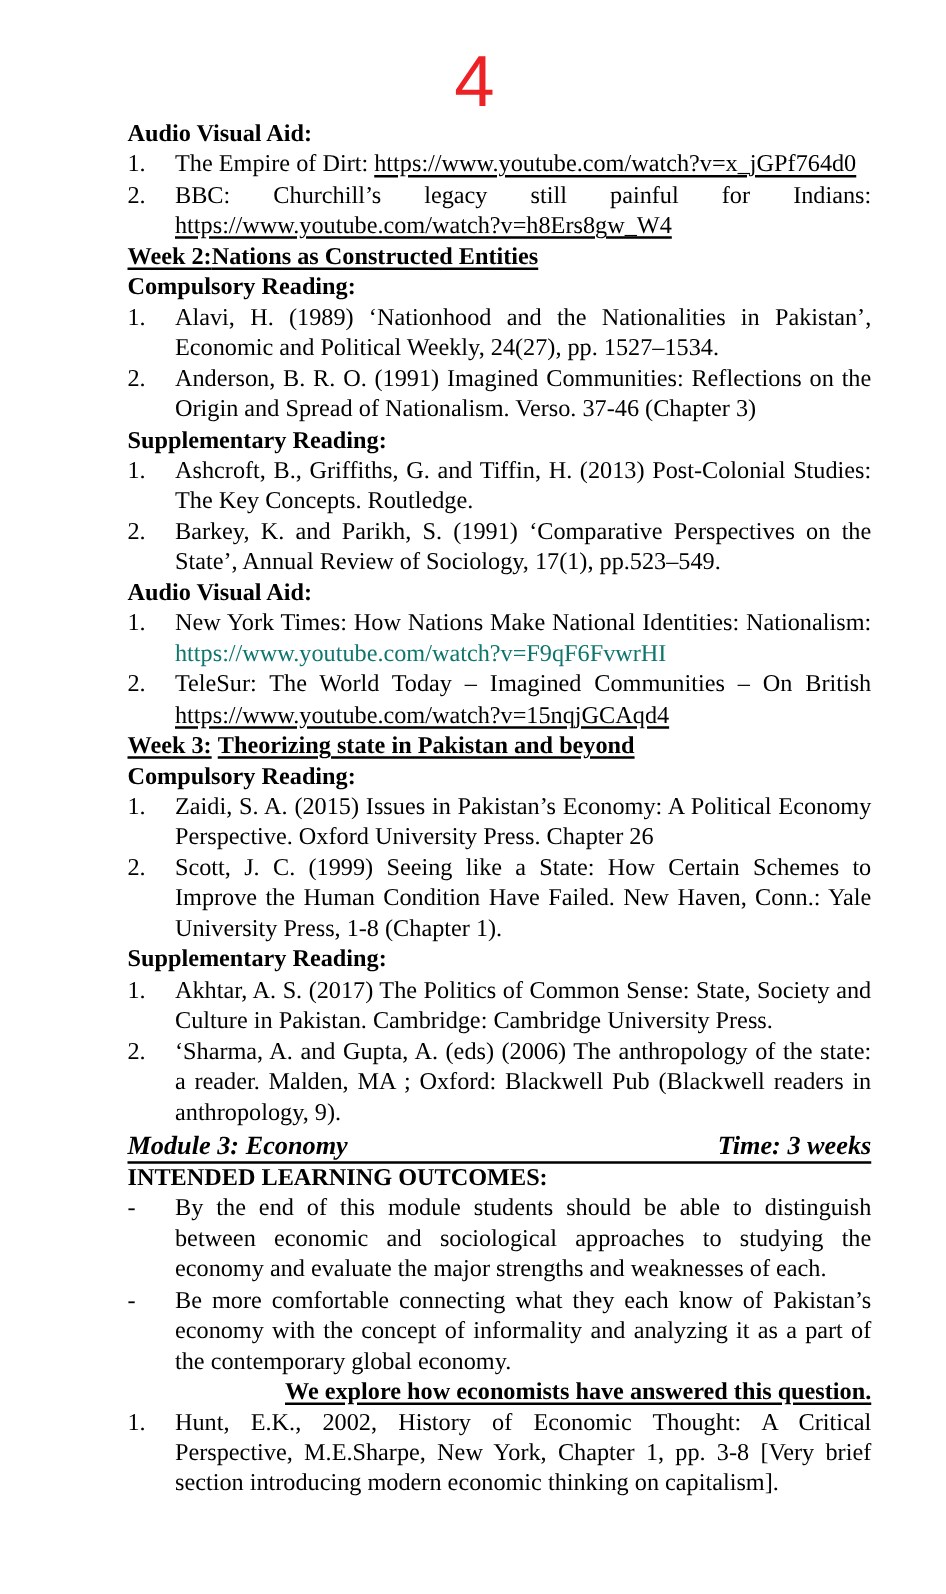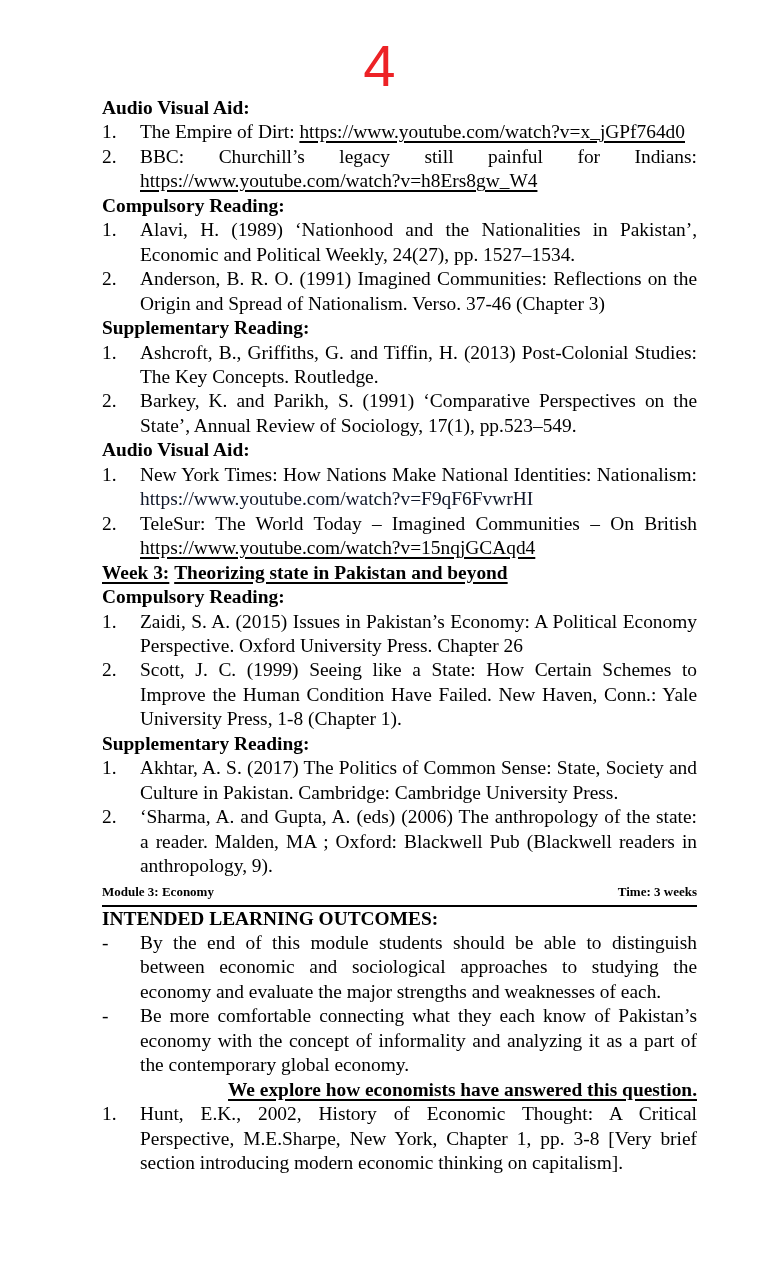--- a/index.html
+++ b/index.html
@@ -14,27 +14,28 @@
     font-family:"Liberation Sans", sans-serif;
     font-size:58px; line-height:60px;
     color:#ed2226;
   }
   .content { font-size:19.4px; line-height:24.45px;margin-left:40px; }
   .h { font-weight:bold; }
   .li { display:flex; }
   .li .num { flex:0 0 38px; }
   .li .txt { flex:1; text-align:justify;font-family:Liberation Serif, serif; }
   .link { text-decoration:underline; text-decoration-thickness:1.5px; text-underline-offset:2.5px; color:#000; cursor:pointer; }
-  .plainlink { text-decoration:none; color:#0f172a; cursor:pointer; }
+  .plainlink { text-decoration:none; color:#0f766e; cursor:pointer; }
   .week { font-weight:bold; }
   .u2 { text-decoration:underline; text-decoration-thickness:2px; text-underline-offset:3px; }
   .module {
     display:flex; justify-content:space-between;
-    font-weight:bold; font-size:13px; line-height:26px;
+    font-weight:bold; font-size:21px; line-height:26px;
     border-bottom:2.5px solid #000;
+    font-style:italic;
   }
   .week1-sub { font-weight:bold; text-align:right; }
 </style>
 </head>
 <body>
 
 <div class="page">
 
   <div class="pagenum">4</div>
 
@@ -43,20 +44,21 @@
     <div class="h">Audio Visual Aid:</div>
     <div class="li">
       <span class="num">1.</span>
       <span class="txt"><span>The Empire of Dirt: </span><a class="link">https://www.youtube.com/watch?v=x_jGPf764d0</a></span>
     </div>
     <div class="li">
       <span class="num">2.</span>
       <span class="txt"><span>BBC: Churchill’s legacy still painful for Indians: </span><a class="link">https://www.youtube.com/watch?v=h8Ers8gw_W4</a></span>
     </div>
 
+    <div class="week"><span class="u2">Week 2:</span><span class="u2">Nations as Constructed Entities</span></div>
 
     <div class="h">Compulsory Reading:</div>
     <div class="li">
       <span class="num">1.</span>
       <span class="txt">Alavi, H. (1989) ‘Nationhood and the Nationalities in Pakistan’, Economic and Political Weekly, 24(27), pp. 1527–1534.</span>
     </div>
     <div class="li">
       <span class="num">2.</span>
       <span class="txt">Anderson, B. R. O. (1991) Imagined Communities: Reflections on the Origin and Spread of Nationalism. Verso. 37-46 (Chapter 3)</span>
     </div>

